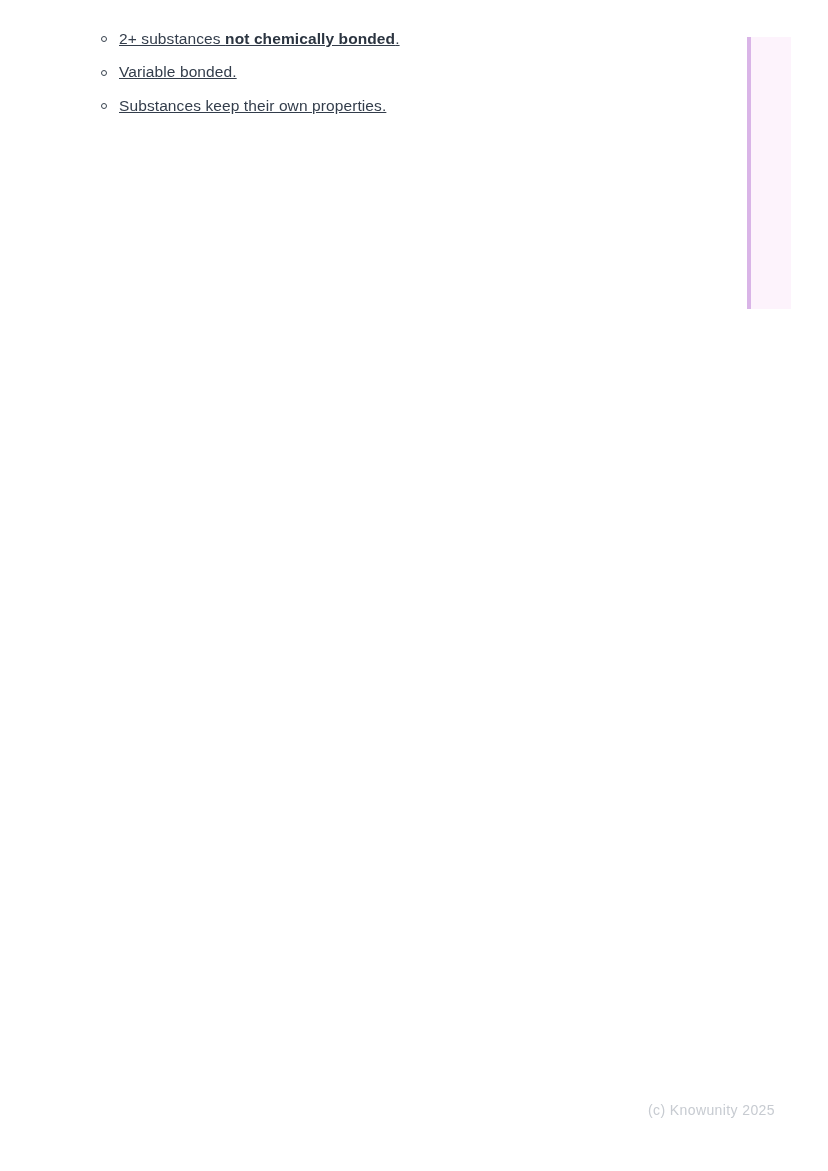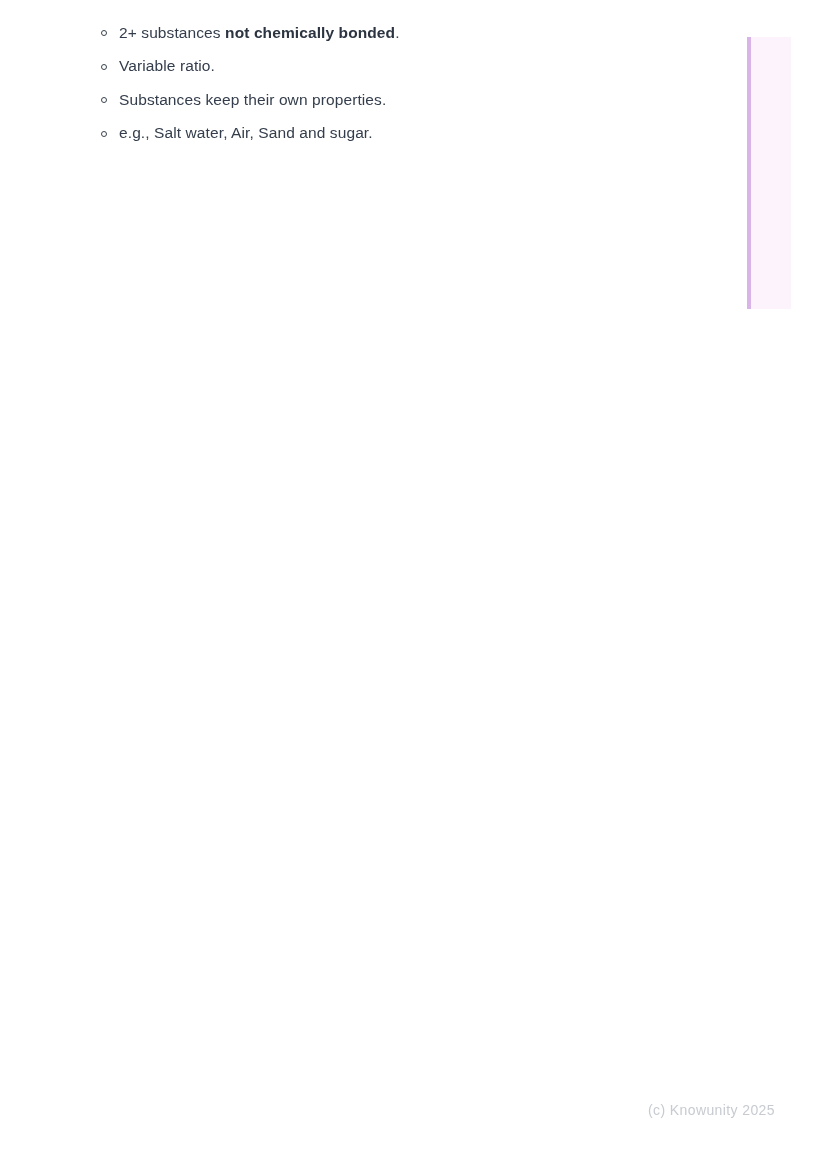--- a/index.html
+++ b/index.html
@@ -19,21 +19,22 @@
   .content {
     position: absolute;
     left: 70px;
     top: 0;
     width: 564px;
     color: #333d4b;
     font-size: 15.5px;
   }
   ul.bullet-list {
     list-style: none;
-    margin-top: 16px;
+    margin-top: 22px;
+    text-decoration: underline;
   }
   ul.bullet-list li {
     display: flex;
     align-items: center;
     height: 33.5px;
     padding-left: 31px;
   }
   .bullet {
     flex: none;
     width: 6px;
@@ -82,29 +83,25 @@
 
   <div class="content">
 
     <ul class="bullet-list">
       <li>
         <span class="bullet"></span>
         <span class="li-text"><span>2+ substances </span><strong>not chemically bonded</strong><span>.</span></span>
       </li>
       <li>
         <span class="bullet"></span>
-        <span class="li-text"><span>Variable ratio.</span><strong></strong><span></span></span>
+        <span class="li-text"><span>Variable bonded.</span><strong></strong><span></span></span>
       </li>
       <li>
         <span class="bullet"></span>
         <span class="li-text"><span>Substances keep their own properties.</span><strong></strong><span></span></span>
-      </li>
-      <li>
-        <span class="bullet"></span>
-        <span class="li-text"><span>e.g., Salt water, Air, Sand and sugar.</span><strong></strong><span></span></span>
       </li>
     </ul>
 
 
   </div>
 
   <div class="highlight-bar"></div>
 
   <div class="footer-credit">(c) Knowunity 2025</div>
 

